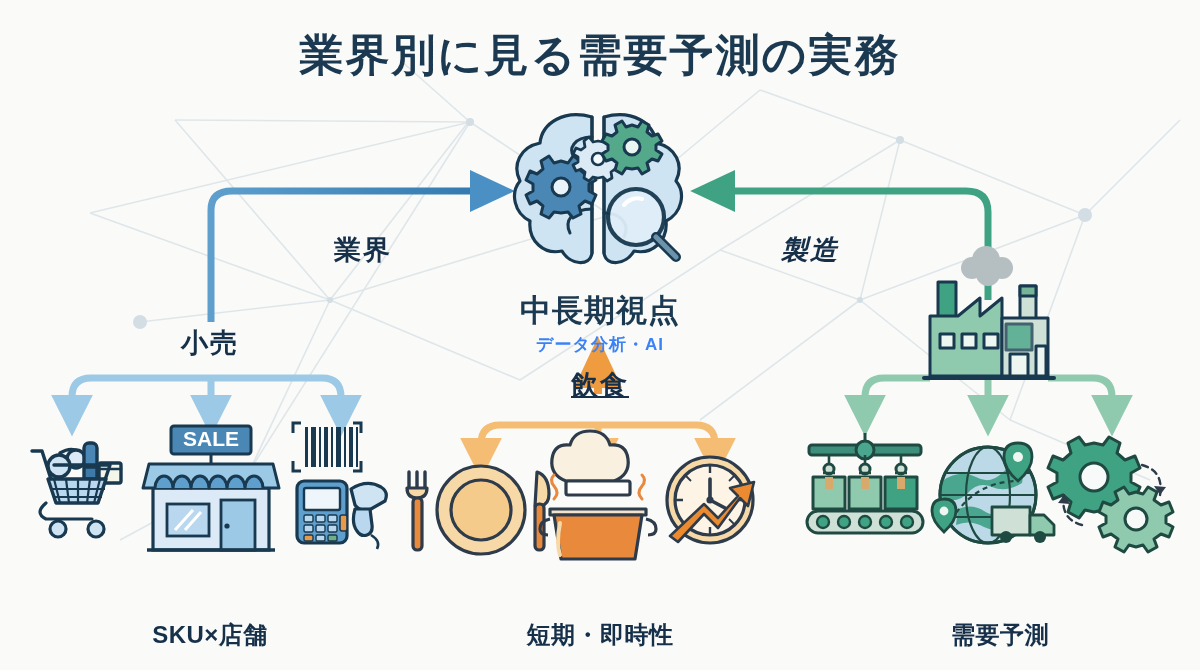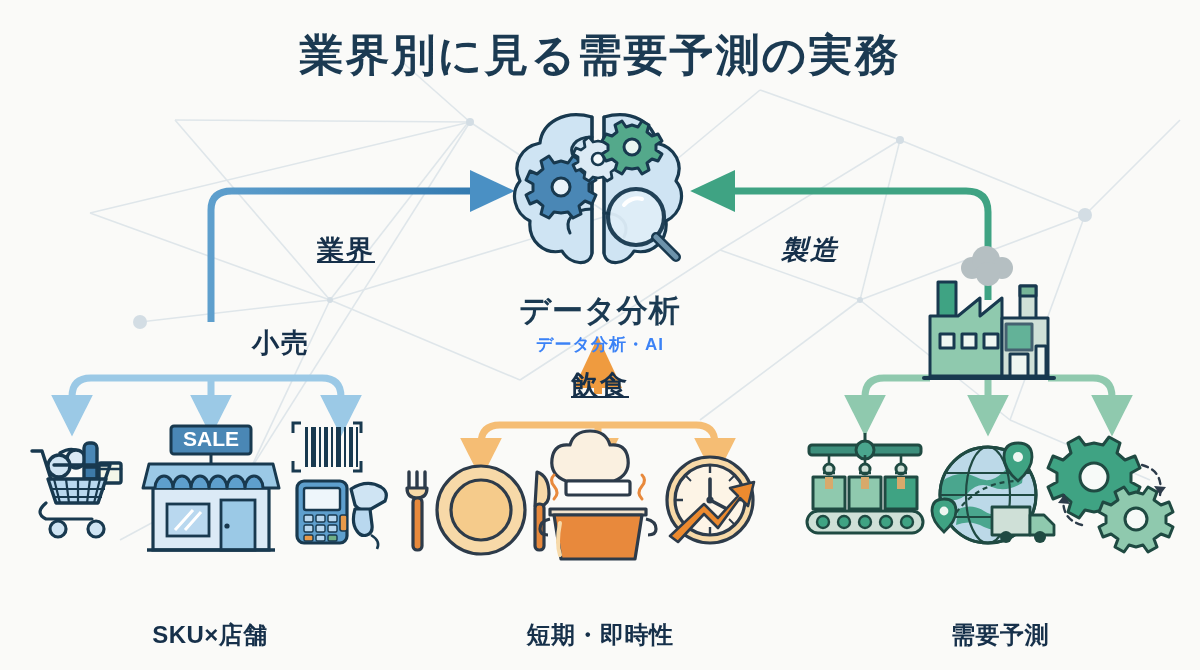--- a/index.html
+++ b/index.html
@@ -35,23 +35,23 @@
   .branch-lbl{
     font-size:27px;font-weight:bold;color:#16304a;letter-spacing:2px;
   }
   .group-lbl{
     font-size:27px;font-weight:bold;color:#16304a;letter-spacing:2px;
   }
   .caption{
     font-size:24px;font-weight:bold;color:#16304a;
     line-height:33px;letter-spacing:0.5px;
   }
-  #lbl-gyokai{left:236px;top:232px;width:220px;text-decoration:underline;}
+  #lbl-gyokai{left:253px;top:232px;width:220px;}
   #lbl-seizo{left:700px;top:232px;width:220px;font-style:italic;}
-  #lbl-kouri{left:110px;top:325px;width:200px;text-align:right;}
+  #lbl-kouri{left:110px;top:325px;width:200px;}
   #lbl-inshoku{left:495px;top:367px;width:210px;text-decoration:underline;}
   .cap-retail{left:40px;top:552px;width:340px;}
   .cap-food{left:430px;top:552px;width:340px;}
   .cap-mfg{left:820px;top:552px;width:360px;}
 </style>
 </head>
 <body>
 
 <div id="stage">
 
@@ -412,21 +412,21 @@
         <path d="M48,0 l-6,-9 l12,1 z"></path>
         <path d="M-48,0 l6,9 l-12,-1 z"></path>
       </g>
     </g>
   </svg>
 
   <div class="layer" id="labels">
 
     <div class="lbl title">業界別に見る需要予測の実務</div>
 
-    <div class="lbl hub-title">データ分析</div>
+    <div class="lbl hub-title">中長期視点</div>
     <div class="lbl hub-sub">データ分析・AI</div>
 
     <div class="lbl branch-lbl" id="lbl-gyokai">業界</div>
     <div class="lbl branch-lbl" id="lbl-seizo">製造</div>
     <div class="lbl group-lbl" id="lbl-kouri">小売</div>
     <div class="lbl group-lbl" id="lbl-inshoku">飲食</div>
 
     <div class="lbl caption cap-retail">
       <div>SKU×店舗</div>
       

